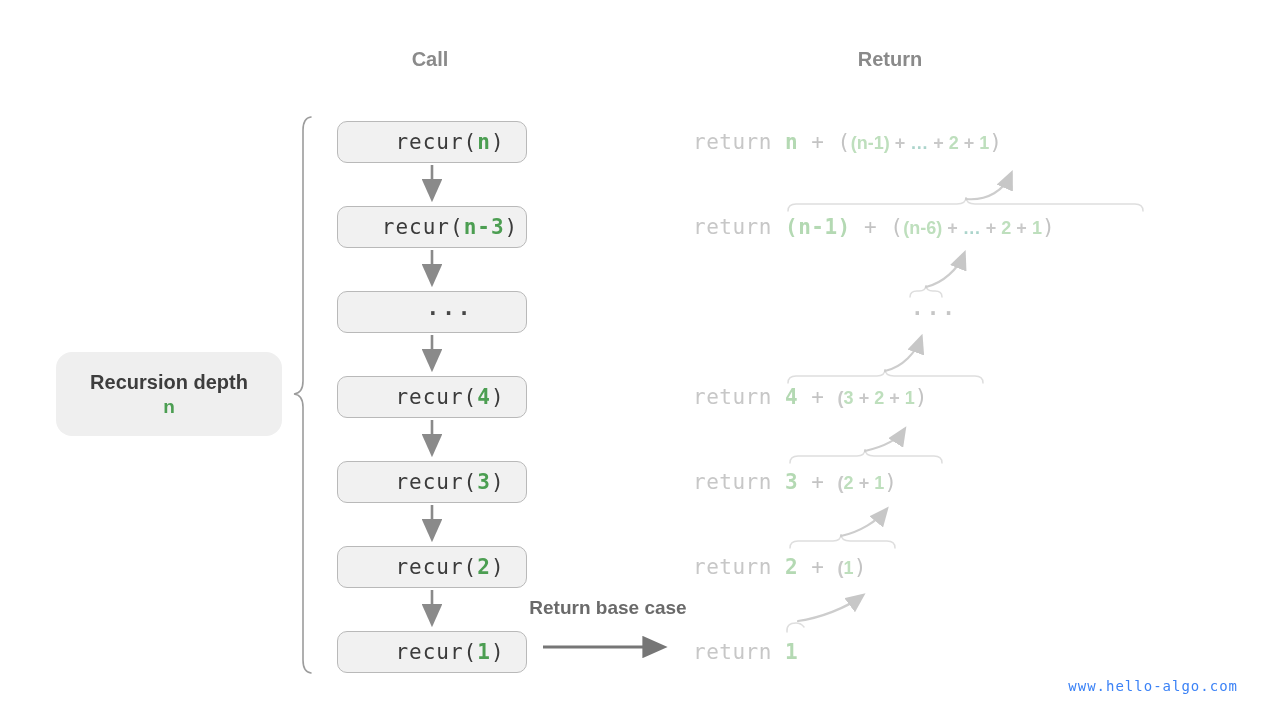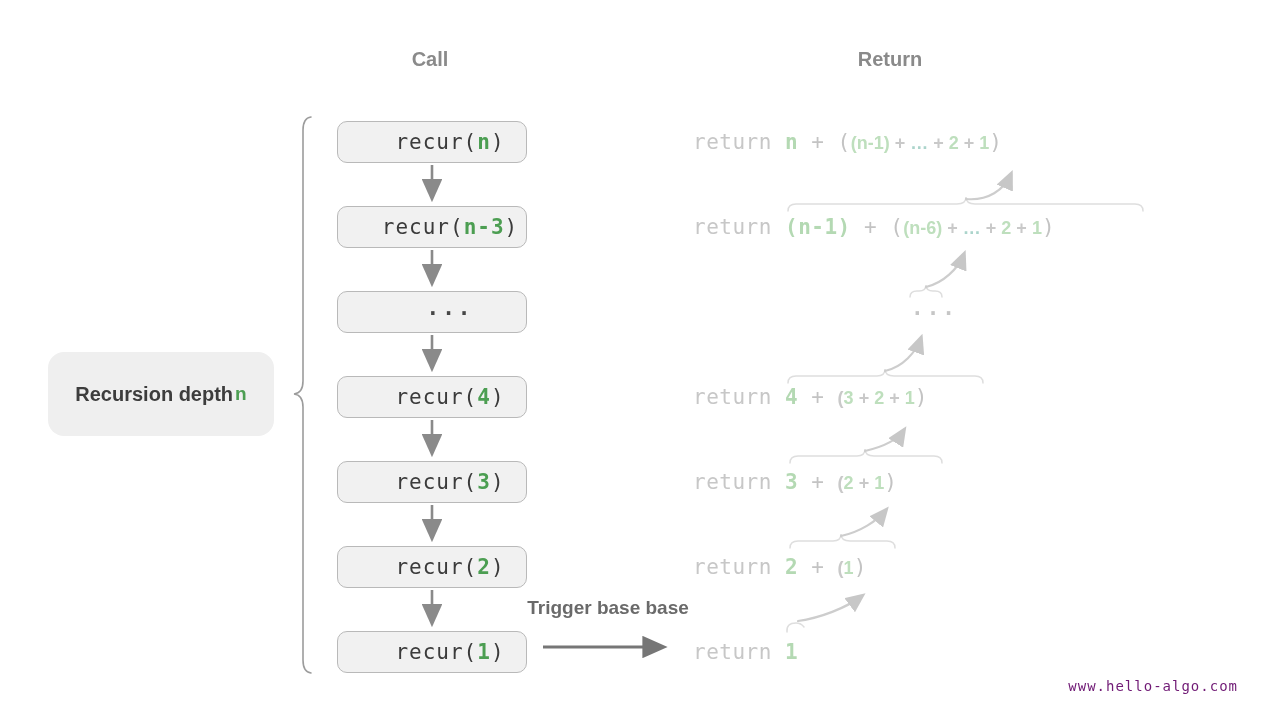--- a/index.html
+++ b/index.html
@@ -19,28 +19,28 @@
   .rrow{position:absolute;height:32px;line-height:32px;display:flex;align-items:baseline;
         white-space:pre;font-family:"DejaVu Sans Mono",monospace;font-size:21px;letter-spacing:0.5px;}
   .r-kw{color:#c7c7c7;}
   .r-op{color:#c3c3c3;}
   .r-val{color:#b4d9b3;font-weight:700;}
   .r-nval{font-family:"Liberation Sans",sans-serif;font-size:18px;font-weight:700;color:#bedfbd;letter-spacing:0;}
   .r-nop{font-family:"Liberation Sans",sans-serif;font-size:18px;font-weight:700;color:#c9c9c9;letter-spacing:0;}
   .r-ndots{font-family:"Liberation Sans",sans-serif;font-size:18px;font-weight:800;color:#abd4cb;letter-spacing:0;}
   .r-rdots{color:#c6c6c6;font-weight:700;letter-spacing:3px;transform:translateY(-4px);display:inline-block;}
   
-  .side-label{position:absolute;left:48px;top:352px;width:226px;height:84px;background:#efefef;
-              border-radius:16px;display:flex;flex-direction:row;align-items:center;justify-content:center;gap:2px;}
+  .side-label{position:absolute;left:56px;top:352px;width:226px;height:84px;background:#efefef;
+              border-radius:16px;display:flex;flex-direction:column;align-items:center;justify-content:center;gap:2px;}
   .side-label .l1{font-weight:700;font-size:20px;color:#3d3d3d;}
   .side-label .l2{font-weight:700;font-size:19px;color:#4c9e52;}
   .trigger{position:absolute;left:608px;top:608px;transform:translate(-50%,-50%);
            font-weight:700;font-size:19px;color:#6a6a6a;white-space:nowrap;}
   .watermark{position:absolute;right:42px;top:678px;font-family:"DejaVu Sans Mono",monospace;
-             font-size:14px;color:#701a75;letter-spacing:1px;}
+             font-size:14px;color:#3b82f6;letter-spacing:1px;}
   svg.overlay{position:absolute;left:0;top:0;pointer-events:none;}
 </style>
 </head>
 <body>
 
 <div id="stage">
 
   <div class="hdr" style="left:430px;top:59px">Call</div>
   <div class="hdr" style="left:890px;top:59px">Return</div>
 
@@ -61,21 +61,21 @@
   <div id="return-col">
       <div class="rrow" style="top: 126px; left: 693px;"><span class="r-kw">return </span><span class="r-val">n</span><span class="r-op"> + (</span><span class="r-nval">(n-1)</span><span class="r-nop"> + </span><span class="r-ndots">…</span><span class="r-nop"> + </span><span class="r-nval">2</span><span class="r-nop"> + </span><span class="r-nval">1</span><span class="r-op">)</span></div>
       <div class="rrow" style="top: 211px; left: 693px;"><span class="r-kw">return </span><span class="r-val">(n-1)</span><span class="r-op"> + (</span><span class="r-nval">(n-6)</span><span class="r-nop"> + </span><span class="r-ndots">…</span><span class="r-nop"> + </span><span class="r-nval">2</span><span class="r-nop"> + </span><span class="r-nval">1</span><span class="r-op">)</span></div>
       <div class="rrow" style="top: 296px; left: 911px;"><span class="r-rdots">...</span></div>
       <div class="rrow" style="top: 381px; left: 693px;"><span class="r-kw">return </span><span class="r-val">4</span><span class="r-op"> + </span><span class="r-nop">(</span><span class="r-nval">3</span><span class="r-nop"> + </span><span class="r-nval">2</span><span class="r-nop"> + </span><span class="r-nval">1</span><span class="r-op">)</span></div>
       <div class="rrow" style="top: 466px; left: 693px;"><span class="r-kw">return </span><span class="r-val">3</span><span class="r-op"> + </span><span class="r-nop">(</span><span class="r-nval">2</span><span class="r-nop"> + </span><span class="r-nval">1</span><span class="r-op">)</span></div>
       <div class="rrow" style="top: 551px; left: 693px;"><span class="r-kw">return </span><span class="r-val">2</span><span class="r-op"> + </span><span class="r-nop">(</span><span class="r-nval">1</span><span class="r-op">)</span></div>
       <div class="rrow" style="top: 636px; left: 693px;"><span class="r-kw">return </span><span class="r-val">1</span></div>
     </div>
 
-  <div class="trigger">Trigger base base</div>
+  <div class="trigger">Return base case</div>
   <div class="watermark">www.hello-algo.com</div>
 
   <svg class="overlay" width="1280" height="720" viewBox="0 0 1280 720">
     <defs>
       <marker id="ah-dark" markerWidth="9" markerHeight="8" refX="7" refY="4" orient="auto">
         <path d="M0,0 L9,4 L0,8 z" fill="#8a8a8a"></path>
       </marker>
       <marker id="ah-mid" markerWidth="9" markerHeight="8" refX="7" refY="4" orient="auto">
         <path d="M0,0 L9,4 L0,8 z" fill="#767676"></path>
       </marker>

